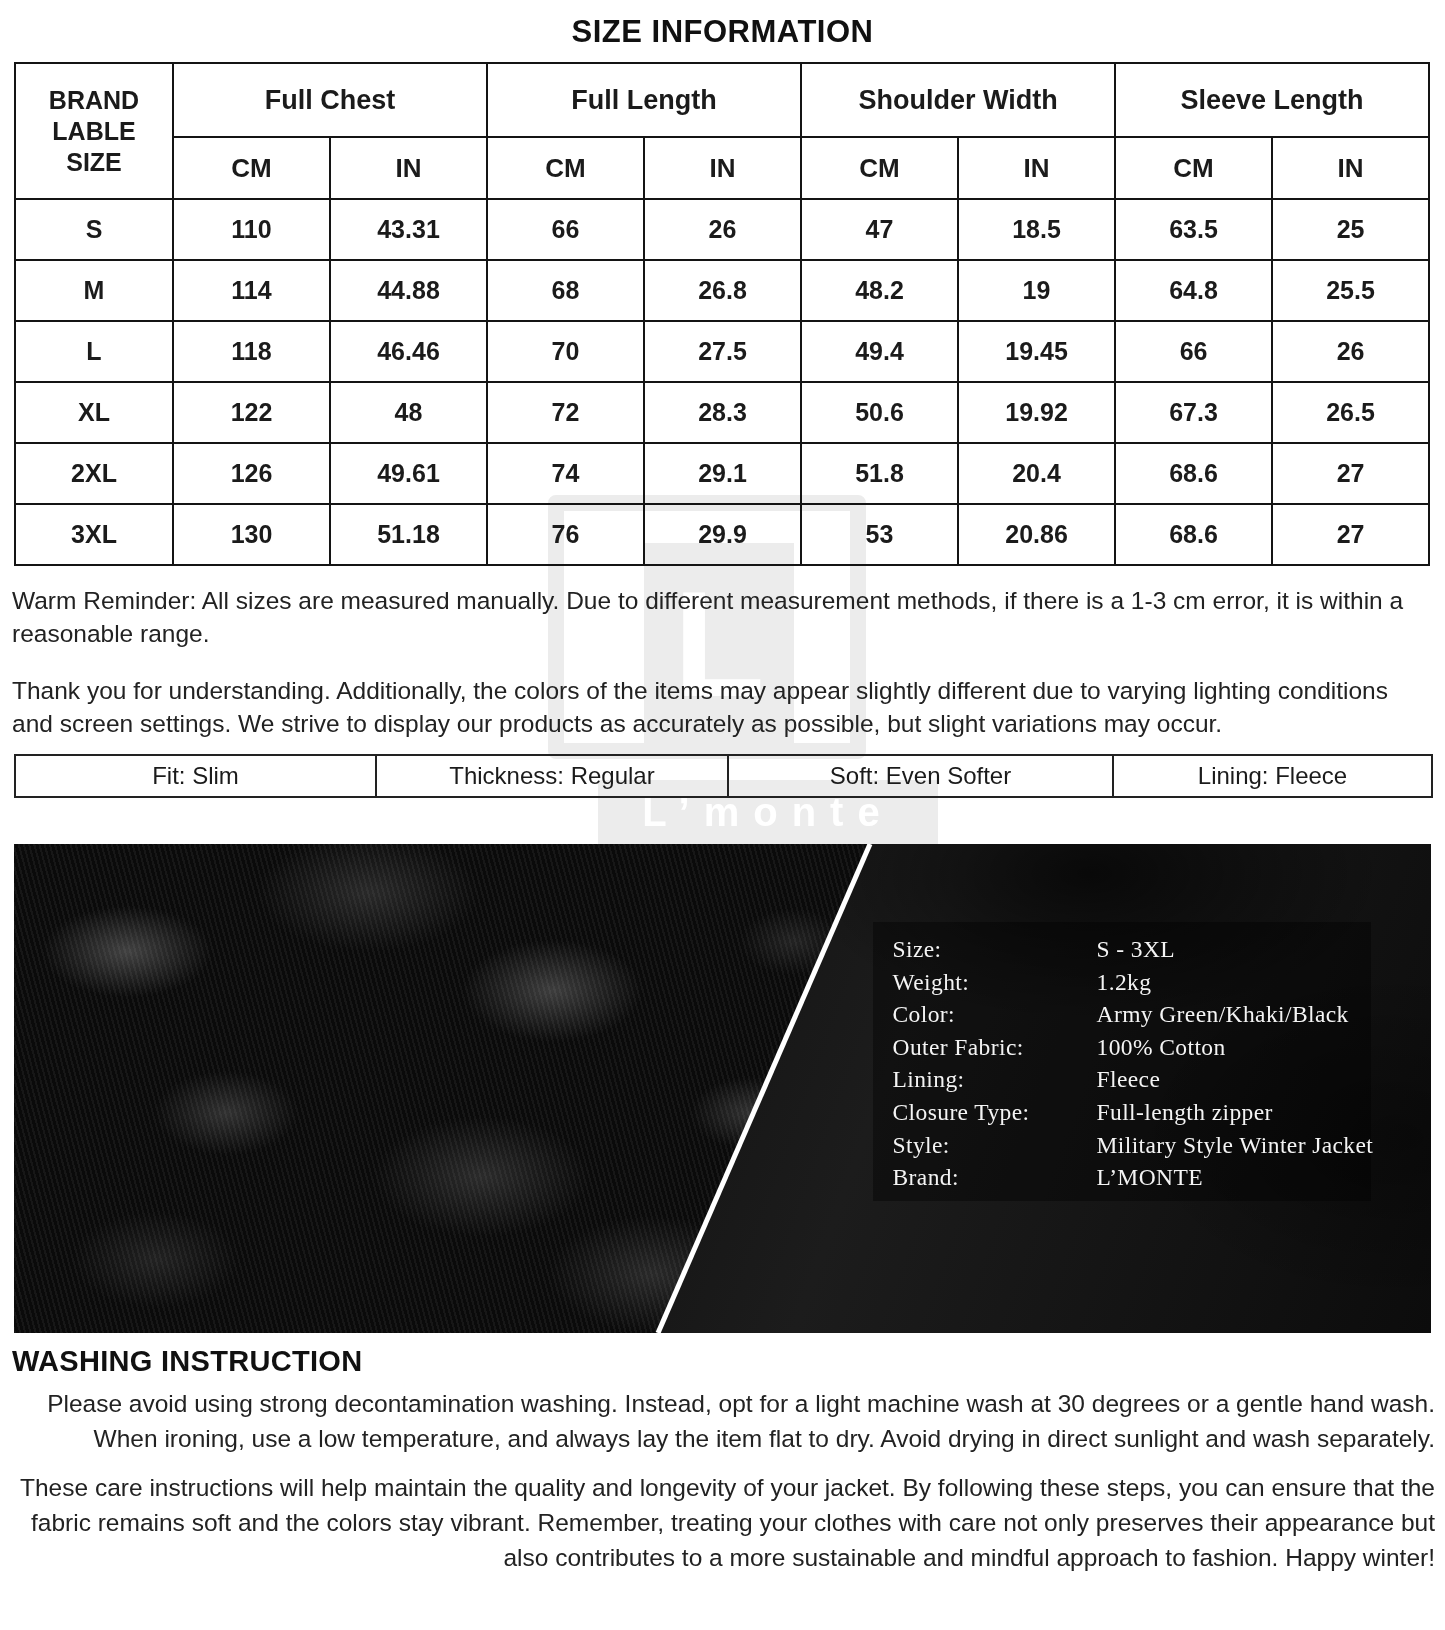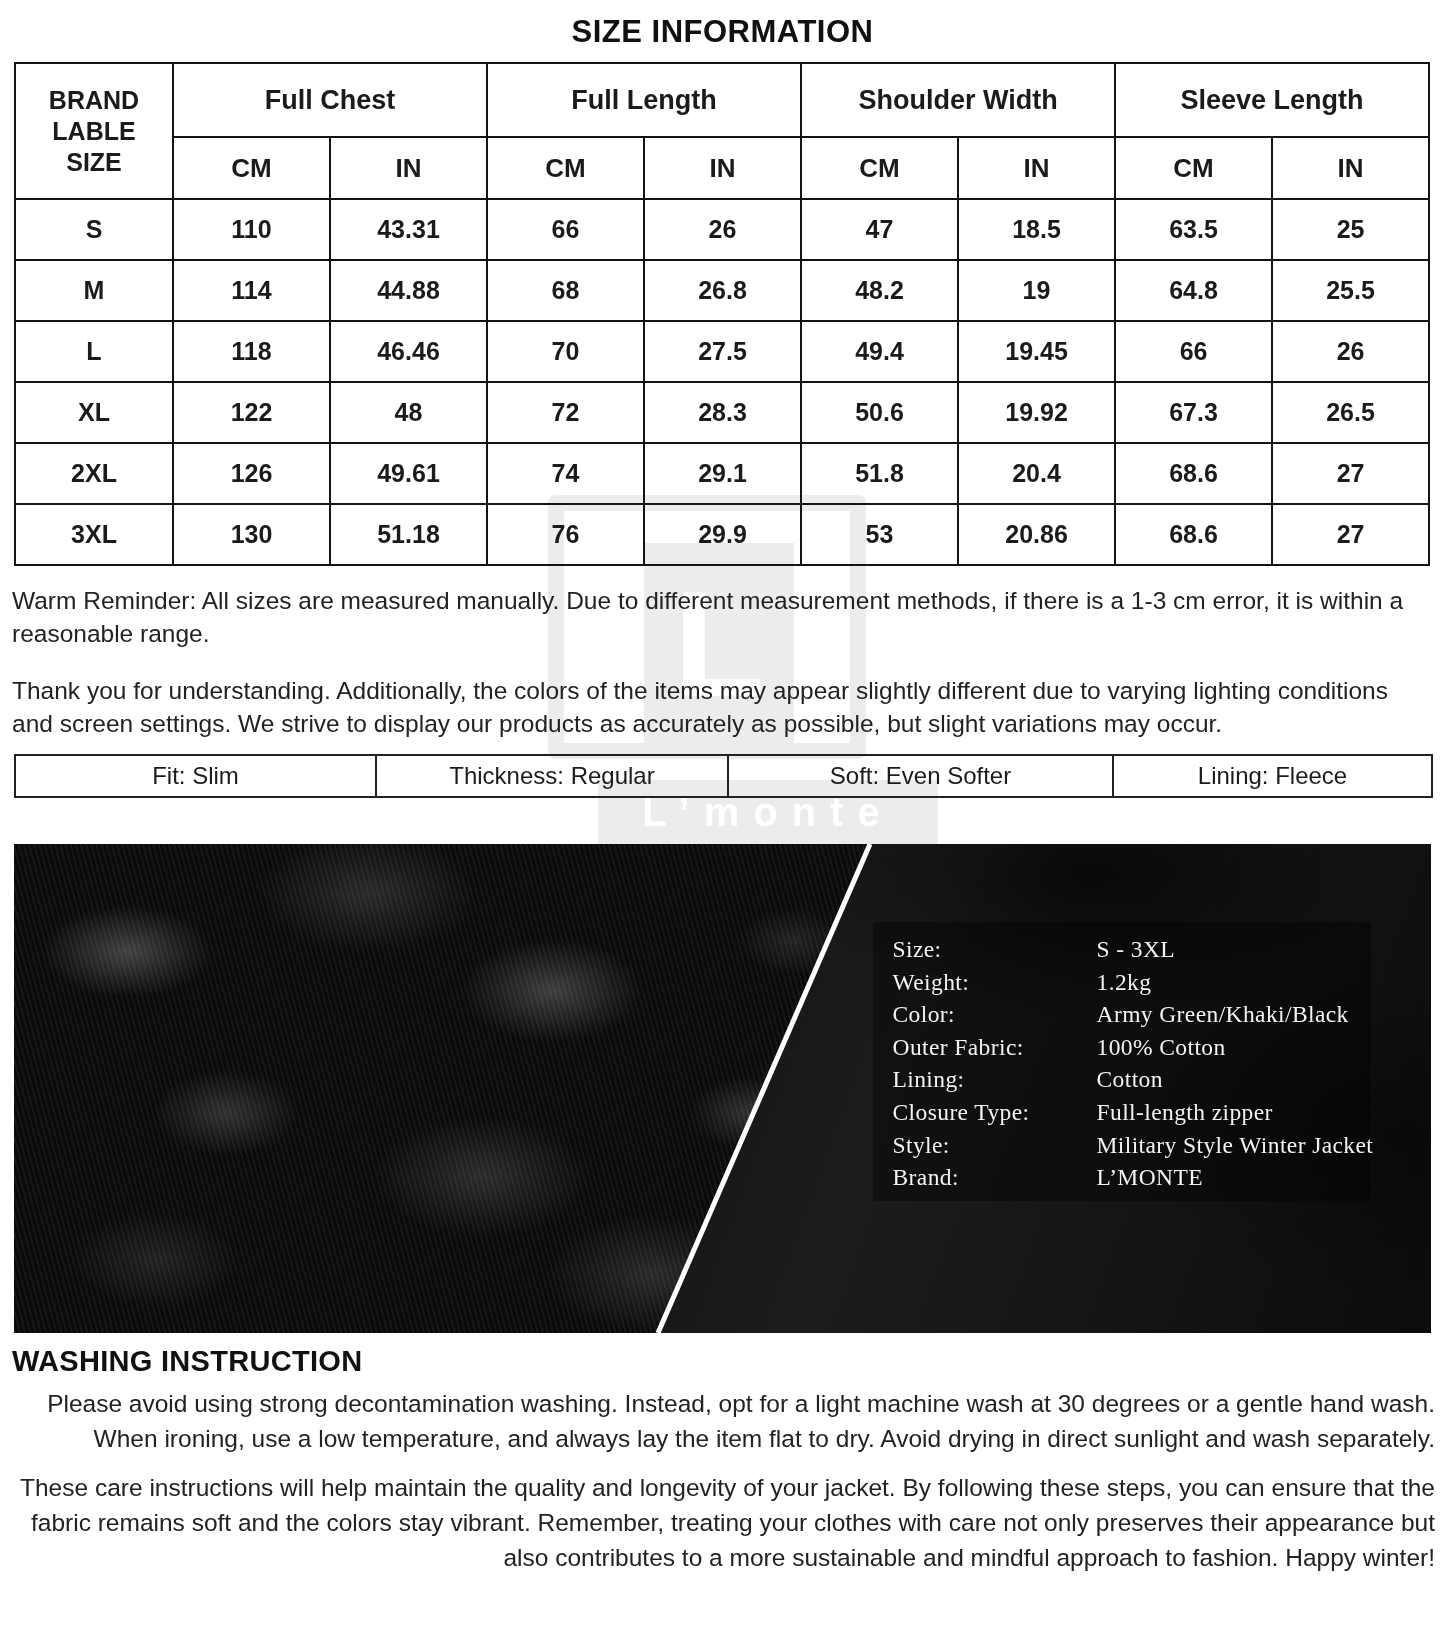--- a/index.html
+++ b/index.html
@@ -264,21 +264,21 @@
       <div class="spec-row">
         <span>Color:</span>
         <span>Army Green/Khaki/Black</span>
       </div>
       <div class="spec-row">
         <span>Outer Fabric:</span>
         <span>100% Cotton</span>
       </div>
       <div class="spec-row">
         <span>Lining:</span>
-        <span>Cotton</span>
+        <span>Fleece</span>
       </div>
       <div class="spec-row">
         <span>Closure Type:</span>
         <span>Full-length zipper</span>
       </div>
       <div class="spec-row">
         <span>Style:</span>
         <span>Military Style Winter Jacket</span>
       </div>
       <div class="spec-row">

